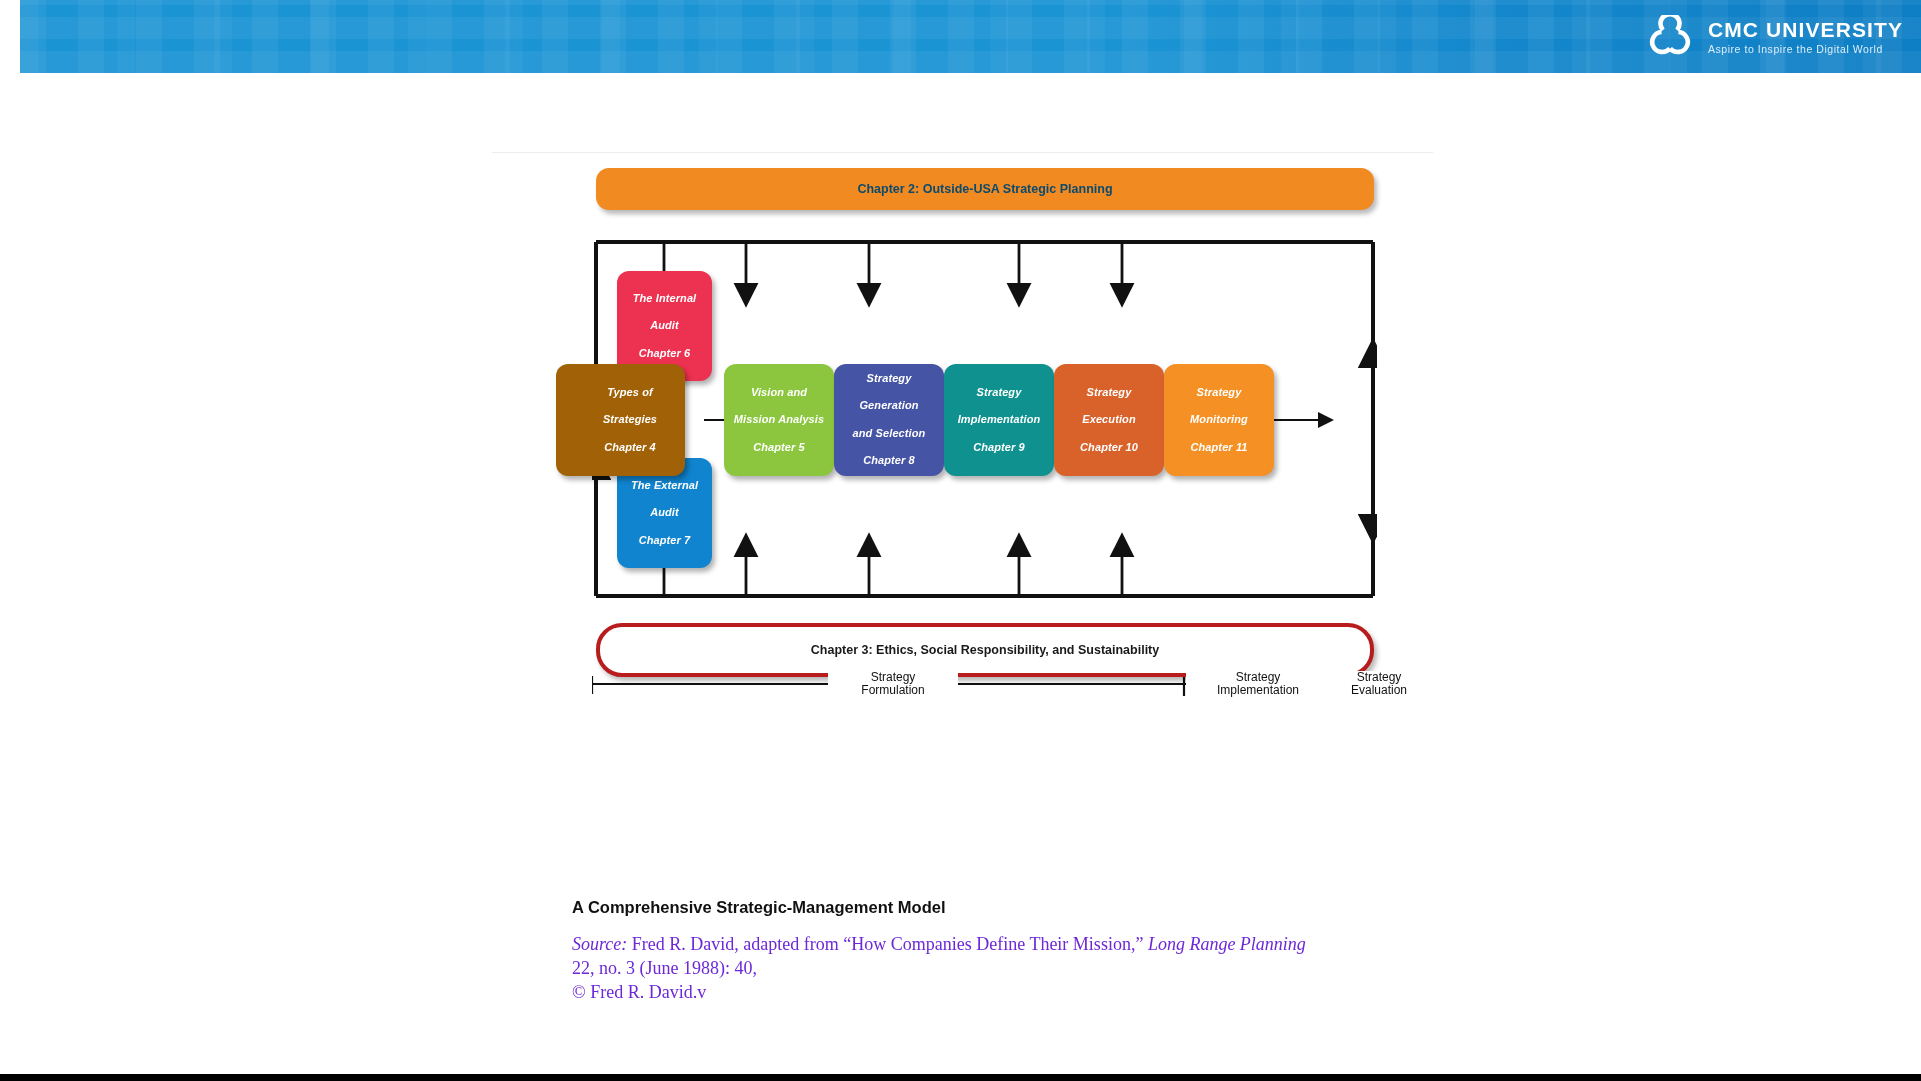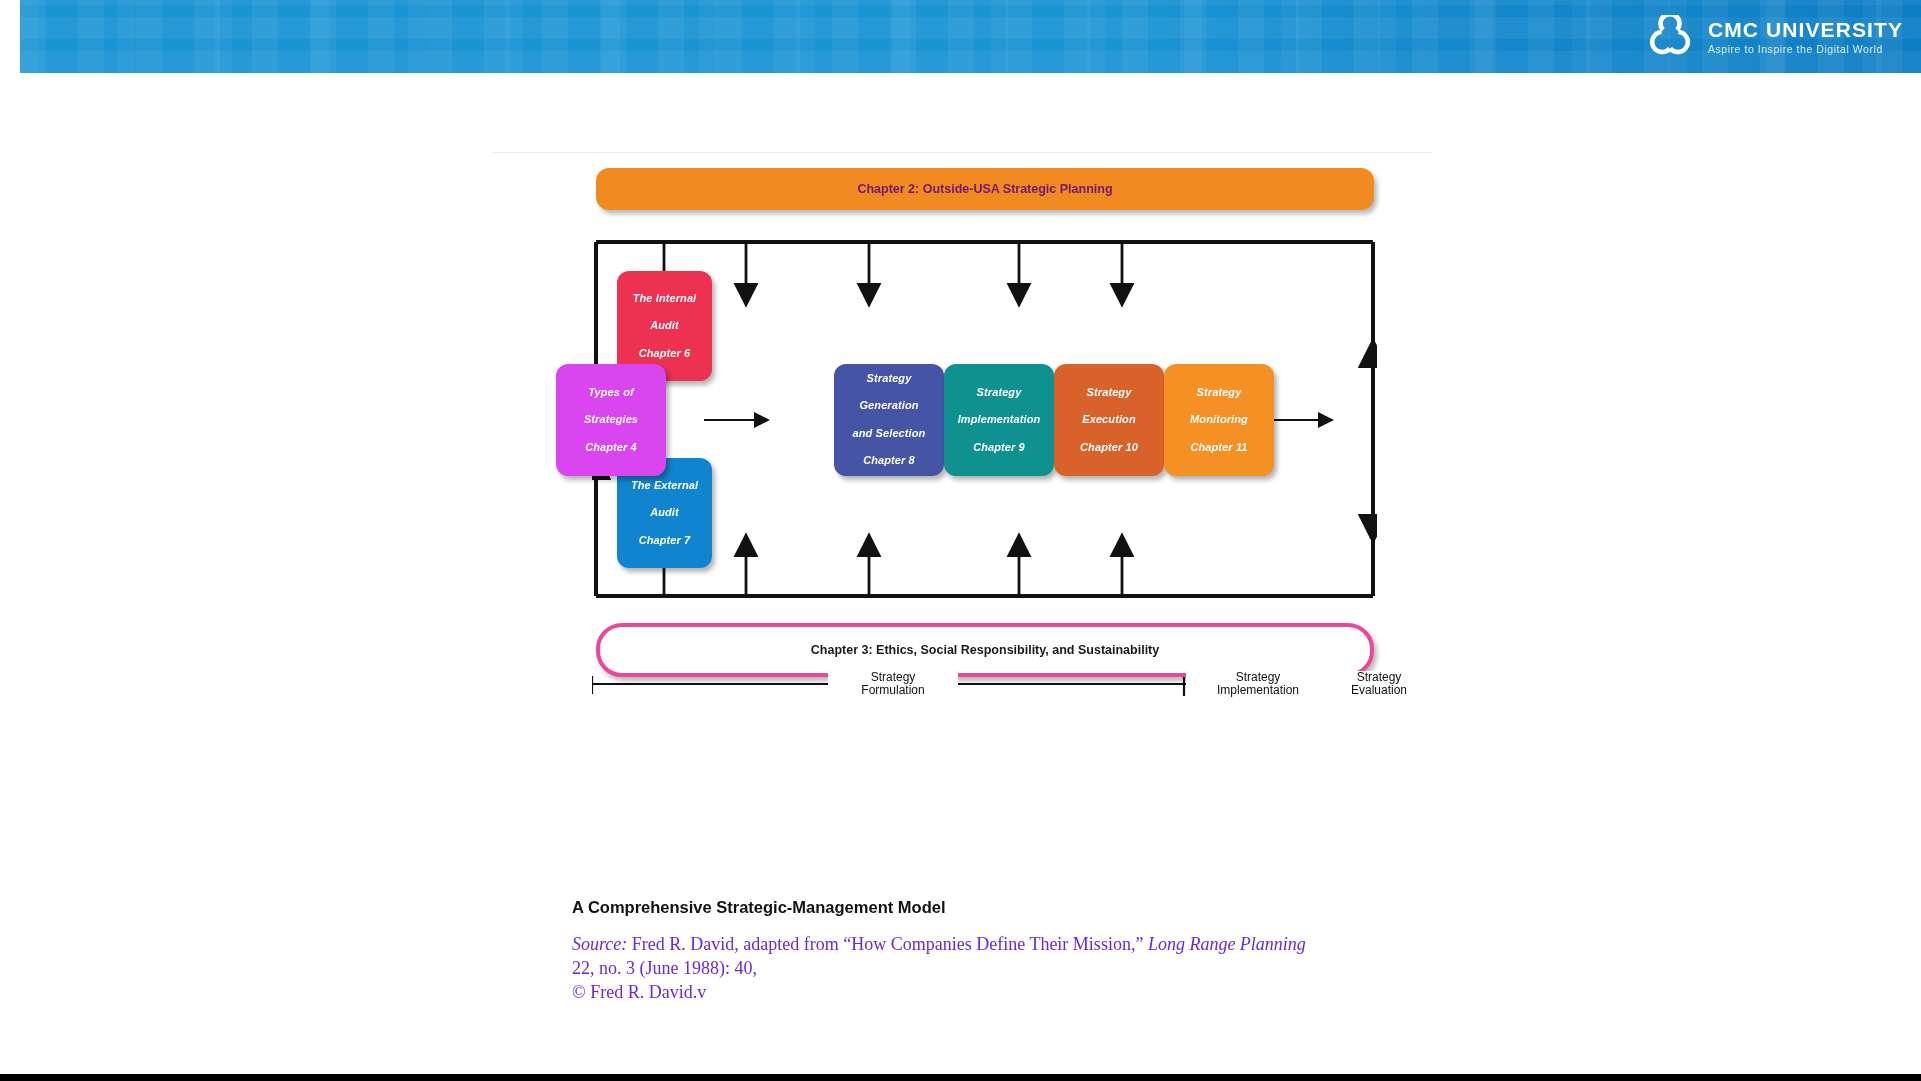--- a/index.html
+++ b/index.html
@@ -122,25 +122,25 @@
     box-shadow: 3px 4px 5px rgba(0,0,0,0.28);
     display: flex;
     align-items: center;
     justify-content: center;
     text-align: center;
     font-weight: bold;
     font-size: 12.5px;
     font-family: "Liberation Sans", sans-serif;
     z-index: 4;
   }
-  .banner-top { background: #f18a21; color: #701a75; }
+  .banner-top { background: #f18a21; color: #0c4a6e; }
   .banner-bottom {
     background: #ffffff;
     color: #1a1a1a;
-    border: 4px solid #ec4899;
+    border: 4px solid #b91c1c;
     border-radius: 26px;
     font-size: 12.5px;
   }
 
   
   .phase-label {
     position: absolute;
     text-align: center;
     font-size: 12px;
     line-height: 1.12;
@@ -291,28 +291,35 @@
     </div>
 
     <div class="node" style="left:25px; top:290px; width:95px; height:110px; background:#1084ce;">
       <span>
         <span>The External</span><br>
         <span>Audit</span><br>
         <span>Chapter 7</span>
       </span>
     </div>
 
-    <div class="node" style="left:-36px; top:196px; width:110px; height:112px; background:#d946ef;">
+    <div class="node" style="left:-36px; top:196px; width:110px; height:112px; background:#a16207;padding-left:19px;">
       <span>
         <span>Types of</span><br>
         <span>Strategies</span><br>
         <span>Chapter 4</span>
       </span>
     </div>
 
+    <div class="node" style="left:132px; top:196px; width:110px; height:112px; background:#8cc63e;">
+      <span>
+        <span>Vision and</span><br>
+        <span>Mission Analysis</span><br>
+        <span>Chapter 5</span>
+      </span>
+    </div>
 
     <div class="node" style="left:242px; top:196px; width:110px; height:112px; background:#4554a4;">
       <span>
         <span>Strategy</span><br>
         <span>Generation</span><br>
         <span>and Selection</span><br>
         <span>Chapter 8</span>
       </span>
     </div>
 

